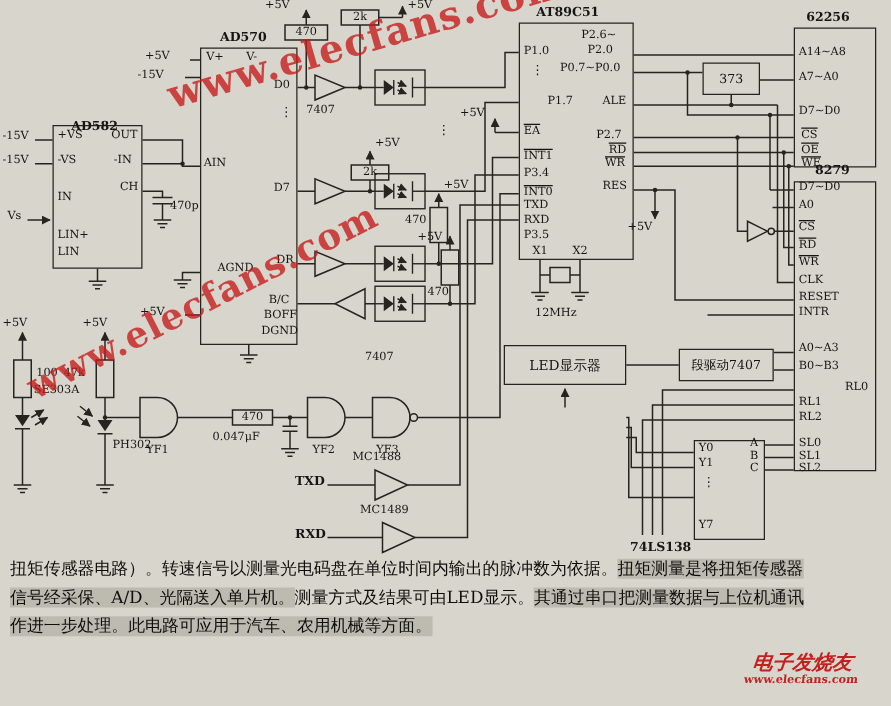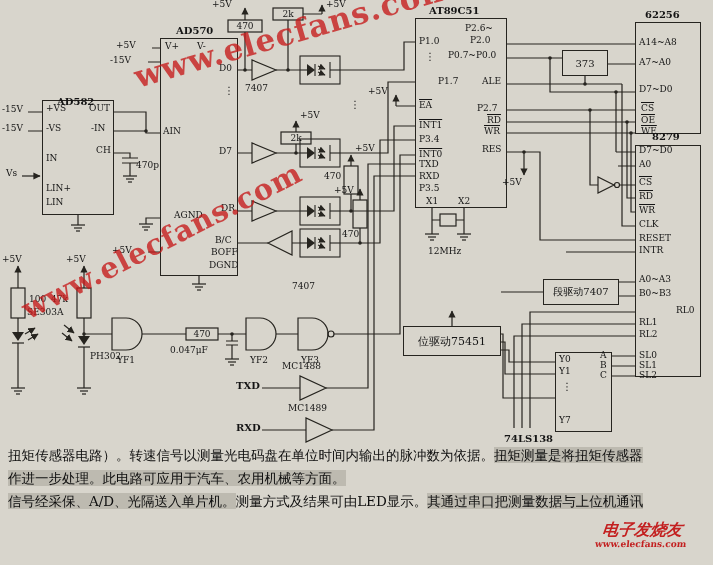--- a/index.html
+++ b/index.html
@@ -32,25 +32,25 @@
 
   <div class="box" style="left:42px;top:100px;width:72px;height:115px"></div>
   <div class="box" style="left:160px;top:38px;width:78px;height:238px"></div>
   <div class="box" style="left:415px;top:18px;width:92px;height:190px"></div>
   <div class="box" style="left:635px;top:22px;width:66px;height:112px"></div>
   <div class="box" style="left:562px;top:50px;width:46px;height:26px">
     <div class="ct" style="font-size:10px">373</div>
   </div>
   <div class="box" style="left:635px;top:145px;width:66px;height:232px"></div>
   <div class="box" style="left:555px;top:352px;width:57px;height:80px"></div>
+  <div class="box" style="left:403px;top:276px;width:98px;height:32px">
+    <div class="ct">LED显示器</div>
+  </div>
   <div class="box" style="left:543px;top:279px;width:76px;height:26px">
     <div class="ct" style="font-size:10px">段驱动7407</div>
-  </div>
-  <div class="box" style="left:403px;top:326px;width:98px;height:30px">
-    <div class="ct">位驱动75451</div>
   </div>
 
   <svg class="wires" width="713" height="565">
     <defs>
       <marker id="ah" markerWidth="7" markerHeight="7" refX="5.5" refY="3" orient="auto">
         <path d="M0,0L6,3L0,6Z" fill="#26241f" stroke="none"></path>
       </marker>
       <g id="gnd" stroke="#26241f" stroke-width="1.2">
         <line x1="-7" y1="0" x2="7" y2="0"></line>
           <line x1="-4" y1="3" x2="4" y2="3"></line>
@@ -299,17 +299,17 @@
 
   <div class="wm" style="left:130px;top:60px;font-size:31px;transform:rotate(-16deg)">www.elecfans.com</div>
   <div class="wm" style="left:16px;top:296px;font-size:29px;transform:rotate(-27deg)">www.elecfans.com</div>
   <div class="logo">
     <div class="l1">电子发烧友</div>
     <div class="l2">www.elecfans.com</div>
   </div>
 
   <div class="caption">
     <p><span>扭矩传感器电路）。转速信号以测量光电码盘在单位时间内输出的脉冲数为依据。</span><span class="hl">扭矩测量是将扭矩传感器</span></p>
+    <p><span class="hl">信号经采保、A/D、光隔送入单片机。</span><span>测量方式及结果可由LED显示。</span><span class="hl">其通过串口把测量数据与上位机通讯</span></p>
     <p><span class="hl">作进一步处理。此电路可应用于汽车、农用机械等方面。</span></p>
-    <p><span class="hl">信号经采保、A/D、光隔送入单片机。</span><span>测量方式及结果可由LED显示。</span><span class="hl">其通过串口把测量数据与上位机通讯</span></p>
   </div>
 
 </div>
 
 </body></html>

